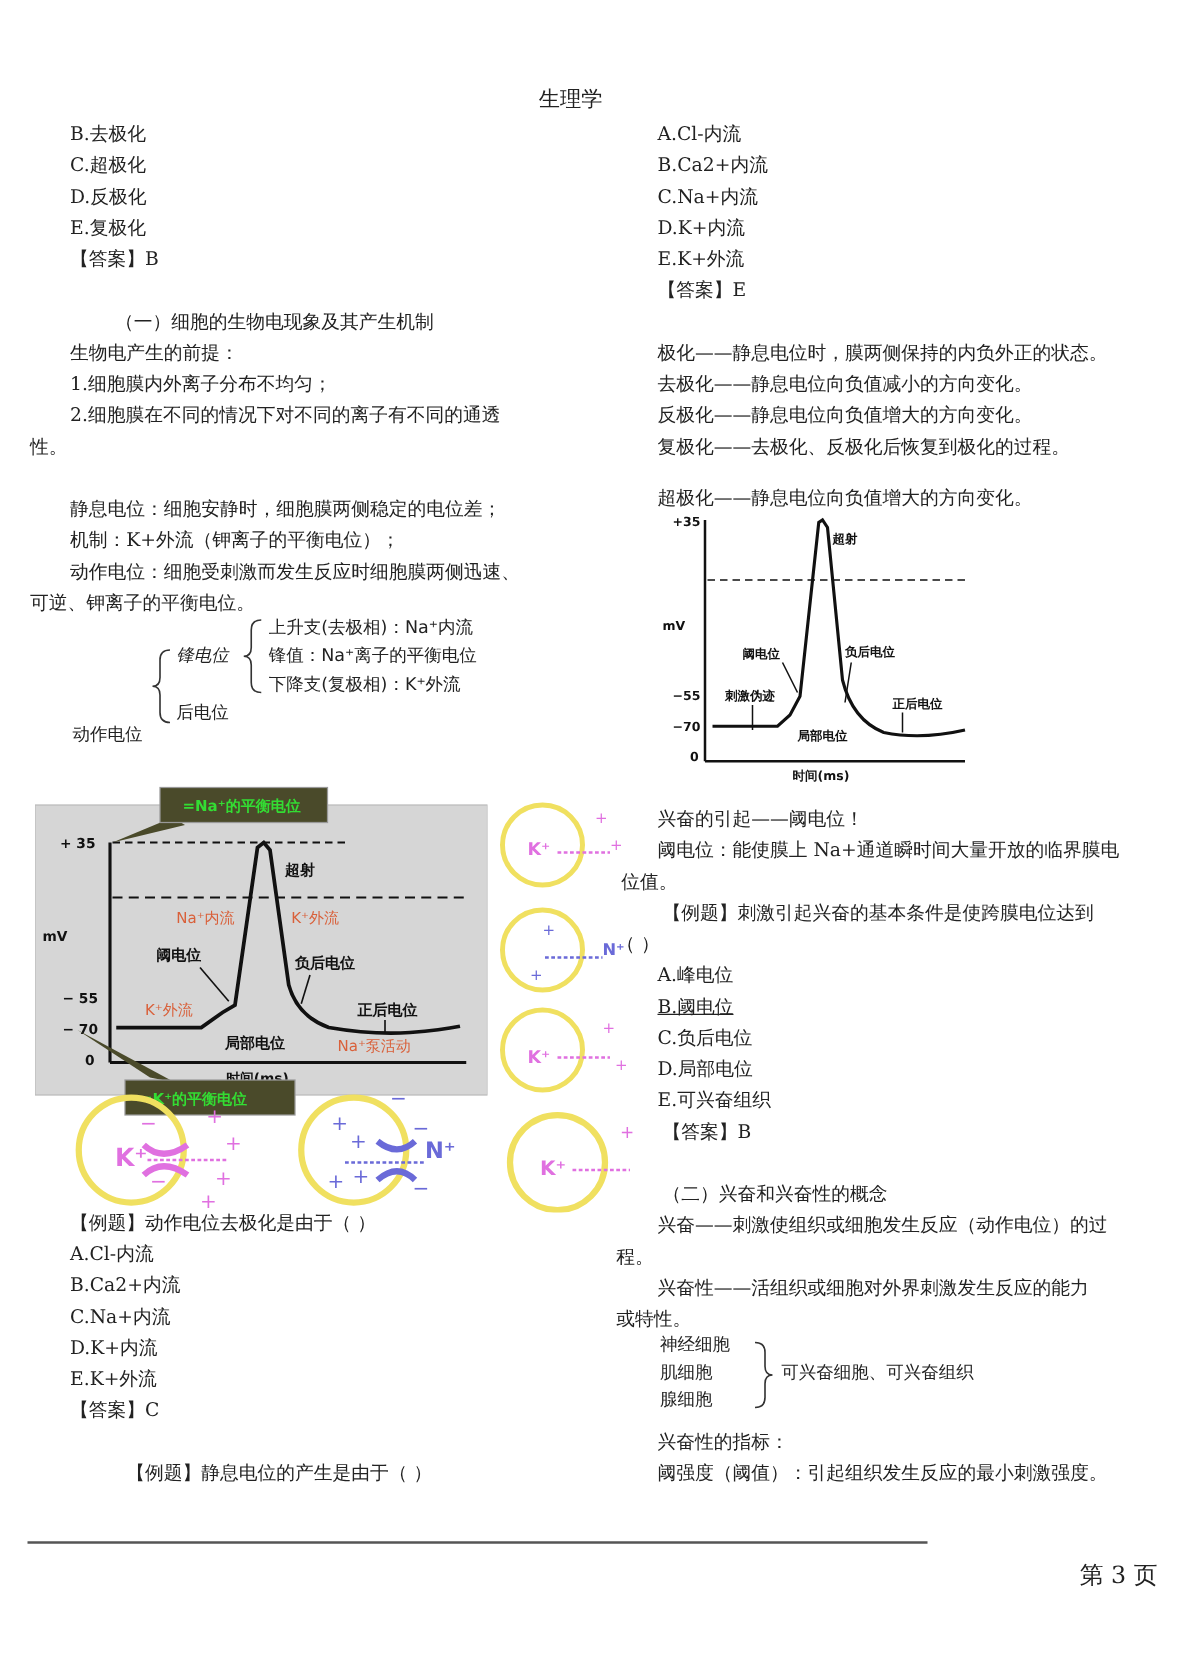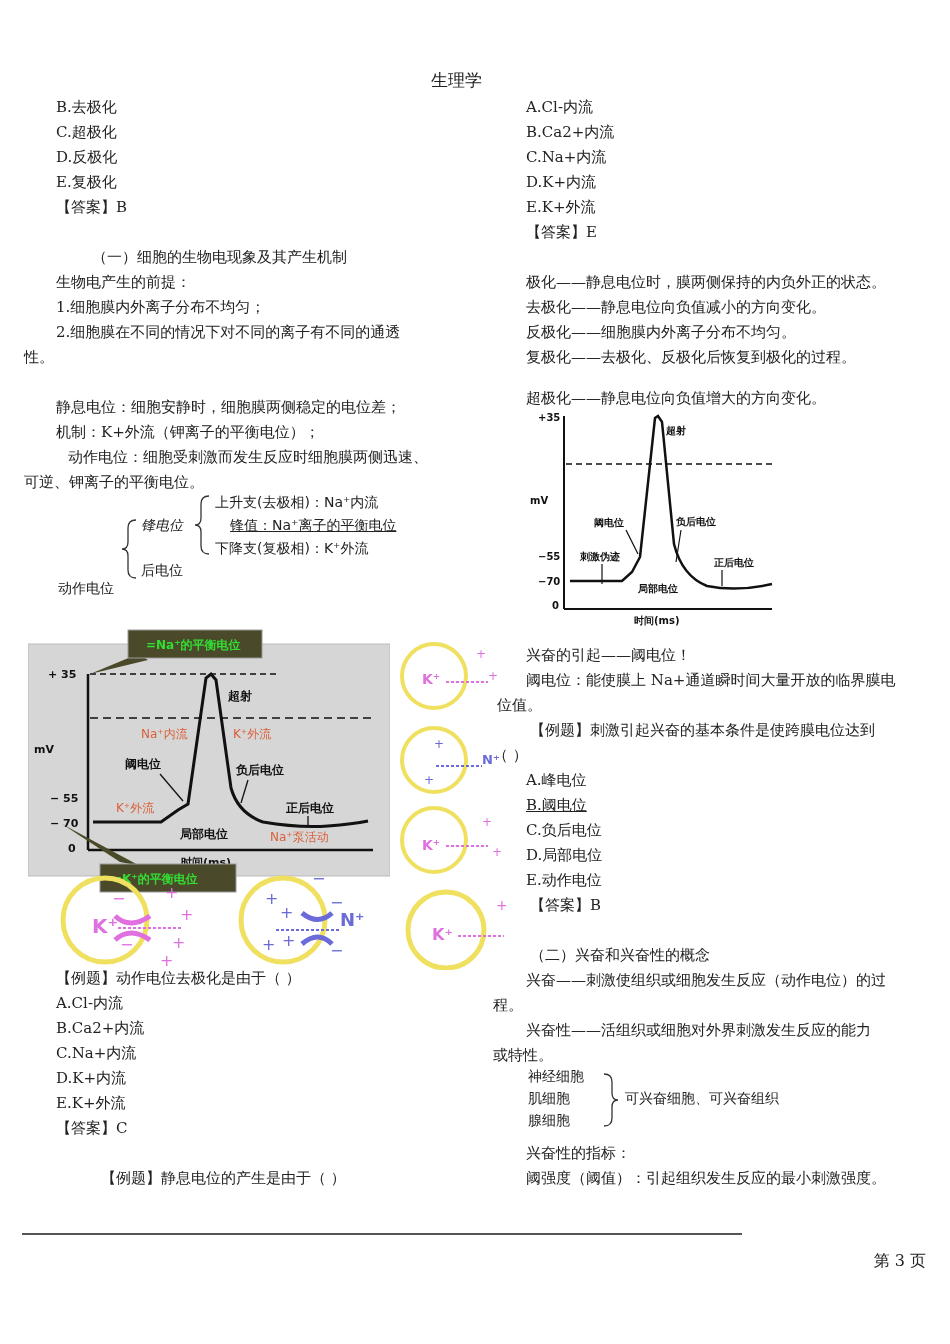--- a/index.html
+++ b/index.html
@@ -3,21 +3,21 @@
 <meta charset="utf-8">
 <style>
   html, body { margin: 0; padding: 0; background: #ffffff; }
   body { width: 950px; height: 1344px; position: relative; overflow: hidden;
          font-family: "DejaVu Serif", "Liberation Serif", serif; color: #222; }
   .abs { position: absolute; }
   .t { position: absolute; font-size: 15px; line-height: 25px; white-space: nowrap; color: #222; }
   .s { font-family: "DejaVu Sans", "Liberation Sans", sans-serif; font-size: 14px; }
   .header-title { left: 431px; top: 68px; font-size: 17px; }
   .footer-line { left: 22px; top: 1233px; width: 720px; height: 2px; background: #555; }
-  .page-num { right: 24px; top: 1248px; font-size: 16px; }
+  .page-num { right: 24px; top: 1248px; font-size: 19px; }
   .chart-box { position: absolute; }
   svg text { font-family: "DejaVu Sans", "Liberation Sans", sans-serif; }
 </style>
 </head>
 <body>
 
 <div class="t header-title">生理学</div>
 
 <div class="t" style="left:56px;top:95px;">B.去极化</div>
 <div class="t" style="left:56px;top:120px;">C.超极化</div>
@@ -26,34 +26,34 @@
 <div class="t" style="left:56px;top:195px;">【答案】B</div>
 
 <div class="t" style="left:48px;top:245px;margin-left:44px;">（一）细胞的生物电现象及其产生机制</div>
 <div class="t" style="left:56px;top:270px;">生物电产生的前提：</div>
 <div class="t" style="left:56px;top:295px;">1.细胞膜内外离子分布不均匀；</div>
 <div class="t" style="left:56px;top:320px;">2.细胞膜在不同的情况下对不同的离子有不同的通透</div>
 <div class="t" style="left:24px;top:345px;">性。</div>
 
 <div class="t" style="left:56px;top:395px;">静息电位：细胞安静时，细胞膜两侧稳定的电位差；</div>
 <div class="t" style="left:56px;top:420px;">机制：K+外流（钾离子的平衡电位）；</div>
-<div class="t" style="left:56px;top:445px;margin-left:12px;">动作电位：细胞受刺激而发生反应时细胞膜两侧迅速、</div>
+<div class="t" style="left:56px;top:445px;">动作电位：细胞受刺激而发生反应时细胞膜两侧迅速、</div>
 <div class="t" style="left:24px;top:470px;">可逆、钾离子的平衡电位。</div>
 
 <div class="t s" style="left:58px;top:536px;margin-top:40px;">动作电位</div>
 <svg class="abs" style="left:120px;top:518px;" width="20" height="62">
   <path d="M16,2 Q8,2 8,10 L8,24 Q8,31 2,31 Q8,31 8,38 L8,52 Q8,60 16,60" fill="none" stroke="#333" stroke-width="1.3"></path>
 </svg>
 <div class="t s" style="left:141px;top:513px;font-style:italic;">锋电位</div>
 <div class="t s" style="left:141px;top:558px;">后电位</div>
 <svg class="abs" style="left:193px;top:494px;" width="20" height="62">
   <path d="M16,2 Q8,2 8,10 L8,24 Q8,31 2,31 Q8,31 8,38 L8,52 Q8,60 16,60" fill="none" stroke="#333" stroke-width="1.3"></path>
 </svg>
 <div class="t s" style="left:215px;top:490px;">上升支(去极相)：Na⁺内流</div>
-<div class="t s" style="left:230px;top:513px;text-decoration:underline;">锋值：Na⁺离子的平衡电位</div>
+<div class="t s" style="left:215px;top:513px;">锋值：Na⁺离子的平衡电位</div>
 <div class="t s" style="left:215px;top:536px;text-align:right;">下降支(复极相)：K⁺外流</div>
 
 <div class="chart-box" style="left:28px;top:628px;width:362px;height:250px;">
   <svg width="362" height="250" viewBox="0 0 362 250">
     <rect x="0" y="16" width="362" height="232" fill="#d6d6d6" stroke="#bbb"></rect>
 
     <line x1="60" y1="46" x2="60" y2="222" stroke="#111" stroke-width="2.5"></line>
     <line x1="60" y1="222" x2="345" y2="222" stroke="#111" stroke-width="2.5"></line>
 
     <line x1="62" y1="46" x2="250" y2="46" stroke="#111" stroke-width="1.5" stroke-dasharray="6,4"></line>
@@ -158,21 +158,21 @@
 
 <div class="t" style="left:526px;top:95px;">A.Cl-内流</div>
 <div class="t" style="left:526px;top:120px;">B.Ca2+内流</div>
 <div class="t" style="left:526px;top:145px;">C.Na+内流</div>
 <div class="t" style="left:526px;top:170px;">D.K+内流</div>
 <div class="t" style="left:526px;top:195px;">E.K+外流</div>
 <div class="t" style="left:526px;top:220px;">【答案】E</div>
 
 <div class="t" style="left:526px;top:270px;">极化——静息电位时，膜两侧保持的内负外正的状态。</div>
 <div class="t" style="left:526px;top:295px;">去极化——静息电位向负值减小的方向变化。</div>
-<div class="t" style="left:526px;top:320px;">反极化——细胞膜内外离子分布不均匀。</div>
+<div class="t" style="left:526px;top:320px;">反极化——静息电位向负值增大的方向变化。</div>
 <div class="t" style="left:526px;top:345px;">复极化——去极化、反极化后恢复到极化的过程。</div>
 <div class="t" style="left:526px;top:386px;text-align:right;">超极化——静息电位向负值增大的方向变化。</div>
 
 <div class="chart-box" style="left:522px;top:404px;width:260px;height:222px;">
   <svg width="260" height="222" viewBox="0 0 260 222">
     <line x1="42" y1="12" x2="42" y2="205" stroke="#111" stroke-width="2"></line>
     <line x1="42" y1="205" x2="250" y2="205" stroke="#111" stroke-width="2"></line>
     <line x1="44" y1="60" x2="250" y2="60" stroke="#111" stroke-width="1.3" stroke-dasharray="6,4"></line>
     <text x="16" y="17" font-size="10" font-weight="bold" fill="#111">+35</text>
     <text x="8" y="100" font-size="10" font-weight="bold" fill="#111">mV</text>
@@ -196,21 +196,21 @@
 
 <div class="t" style="left:526px;top:643px;">兴奋的引起——阈电位！</div>
 <div class="t" style="left:526px;top:668px;">阈电位：能使膜上 Na+通道瞬时间大量开放的临界膜电</div>
 <div class="t" style="left:497px;top:693px;">位值。</div>
 <div class="t" style="left:530px;top:718px;">【例题】刺激引起兴奋的基本条件是使跨膜电位达到</div>
 <div class="t" style="left:493px;top:743px;">（    ）</div>
 <div class="t" style="left:526px;top:768px;">A.峰电位</div>
 <div class="t" style="left:526px;top:793px;text-decoration:underline;">B.阈电位</div>
 <div class="t" style="left:526px;top:818px;">C.负后电位</div>
 <div class="t" style="left:526px;top:843px;">D.局部电位</div>
-<div class="t" style="left:526px;top:868px;">E.动作电位</div>
+<div class="t" style="left:526px;top:868px;">E.可兴奋组织</div>
 <div class="t" style="left:530px;top:893px;">【答案】B</div>
 
 <div class="t" style="left:530px;top:943px;">（二）兴奋和兴奋性的概念</div>
 <div class="t" style="left:526px;top:968px;">兴奋——刺激使组织或细胞发生反应（动作电位）的过</div>
 <div class="t" style="left:493px;top:993px;">程。</div>
 <div class="t" style="left:526px;top:1018px;">兴奋性——活组织或细胞对外界刺激发生反应的能力</div>
 <div class="t" style="left:493px;top:1043px;">或特性。</div>
 
 <div class="t s" style="left:528px;top:1064px;">神经细胞</div>
 <div class="t s" style="left:528px;top:1086px;">肌细胞</div>

